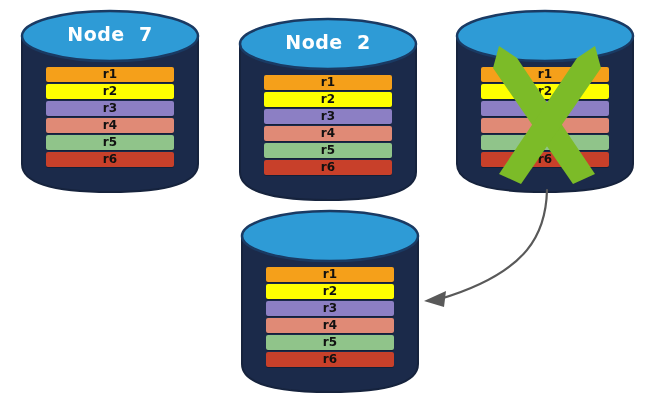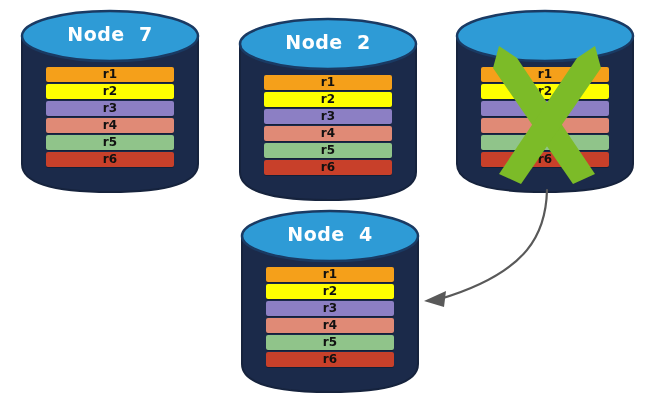--- a/index.html
+++ b/index.html
@@ -153,21 +153,20 @@
         <polygon points="140,40 122,52 44,168 66,178 146,62" fill="#7CBB28"></polygon>
       </g>
     </svg>
   </div>
 
   <div class="node" id="node-4">
     <svg class="node-svg" viewBox="0 0 180 192">
       <path d="M2,30 L2,158 Q2,186 90,186 Q178,186 178,158 L178,30 Z" fill="#1B2A4A" stroke="#16233D" stroke-width="2"></path>
       <ellipse cx="90" cy="30" rx="88" ry="25" fill="#2E9BD6" stroke="#1A3A63" stroke-width="2.5"></ellipse>
     </svg>
-    <div class="node-title" style="color: rgb(255, 255, 255);">Node  4</div>
     <div class="rows">
       <div class="row" style="background: rgb(245, 160, 26);">r1</div>
       <div class="row" style="background: rgb(255, 255, 0);">r2</div>
       <div class="row" style="background: rgb(140, 127, 196);">r3</div>
       <div class="row" style="background: rgb(224, 138, 118);">r4</div>
       <div class="row" style="background: rgb(144, 196, 138);">r5</div>
       <div class="row" style="background: rgb(200, 64, 42);">r6</div>
     </div>
   </div>
 

